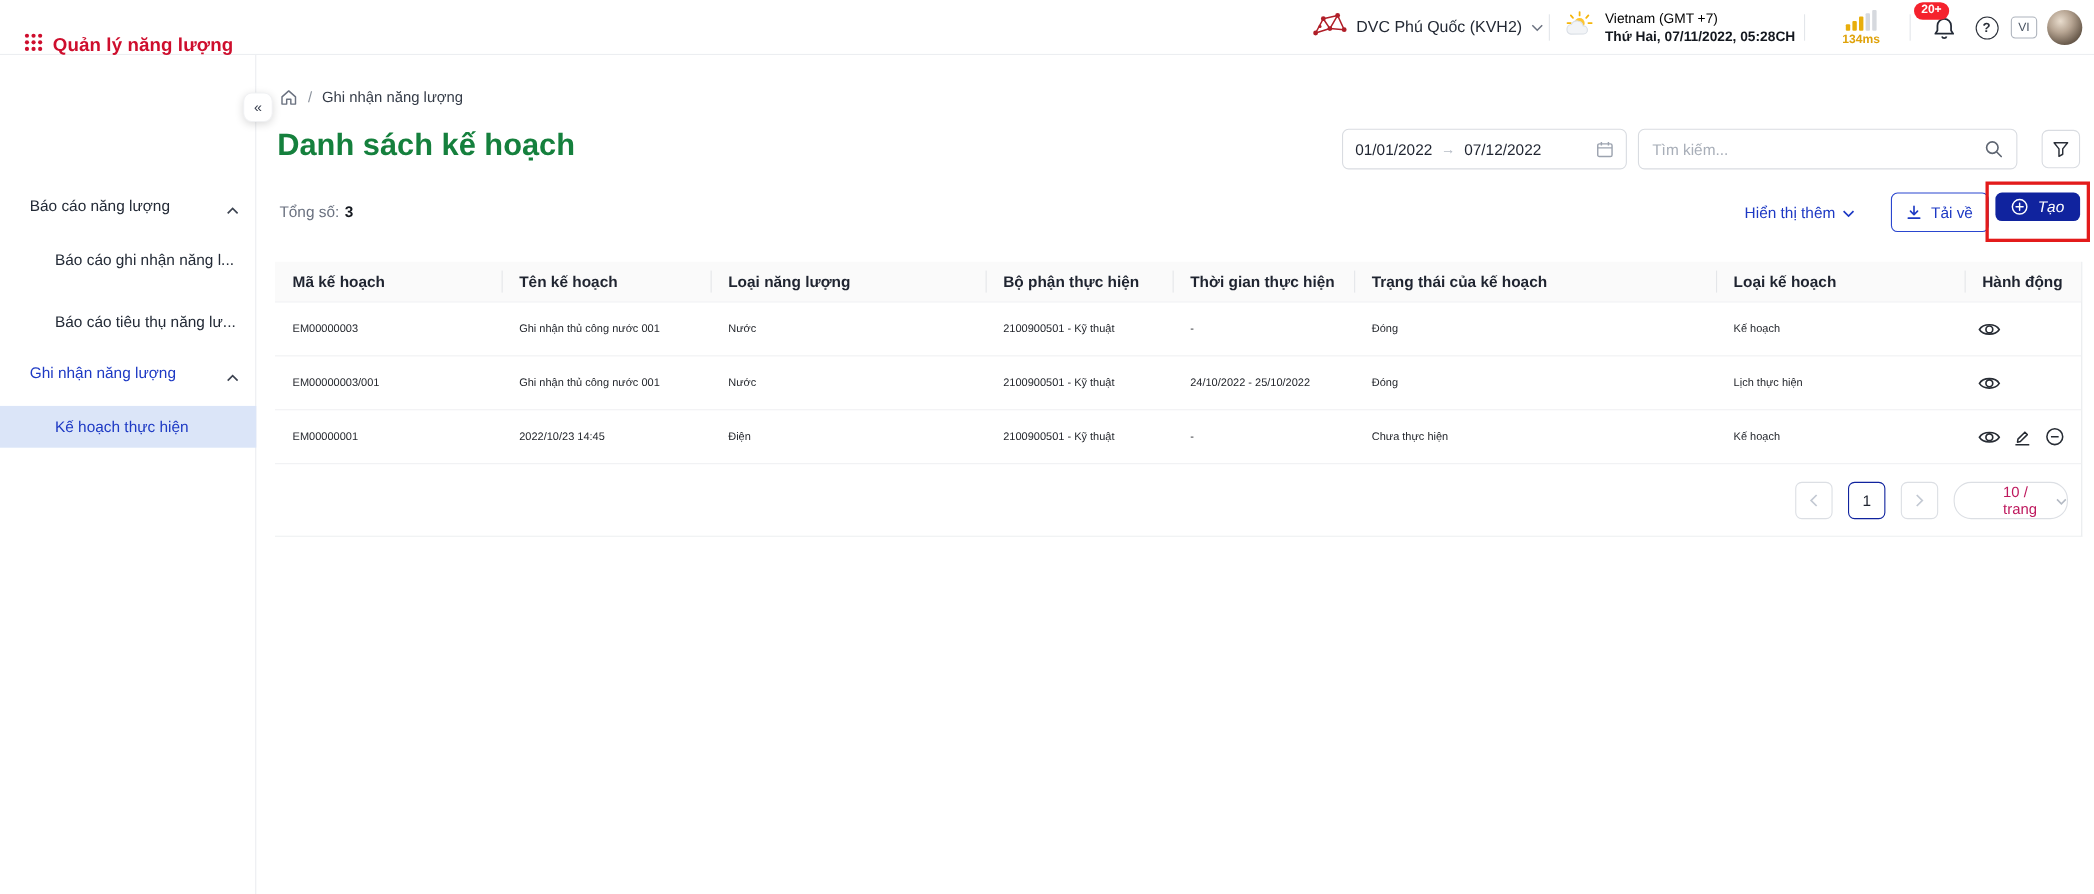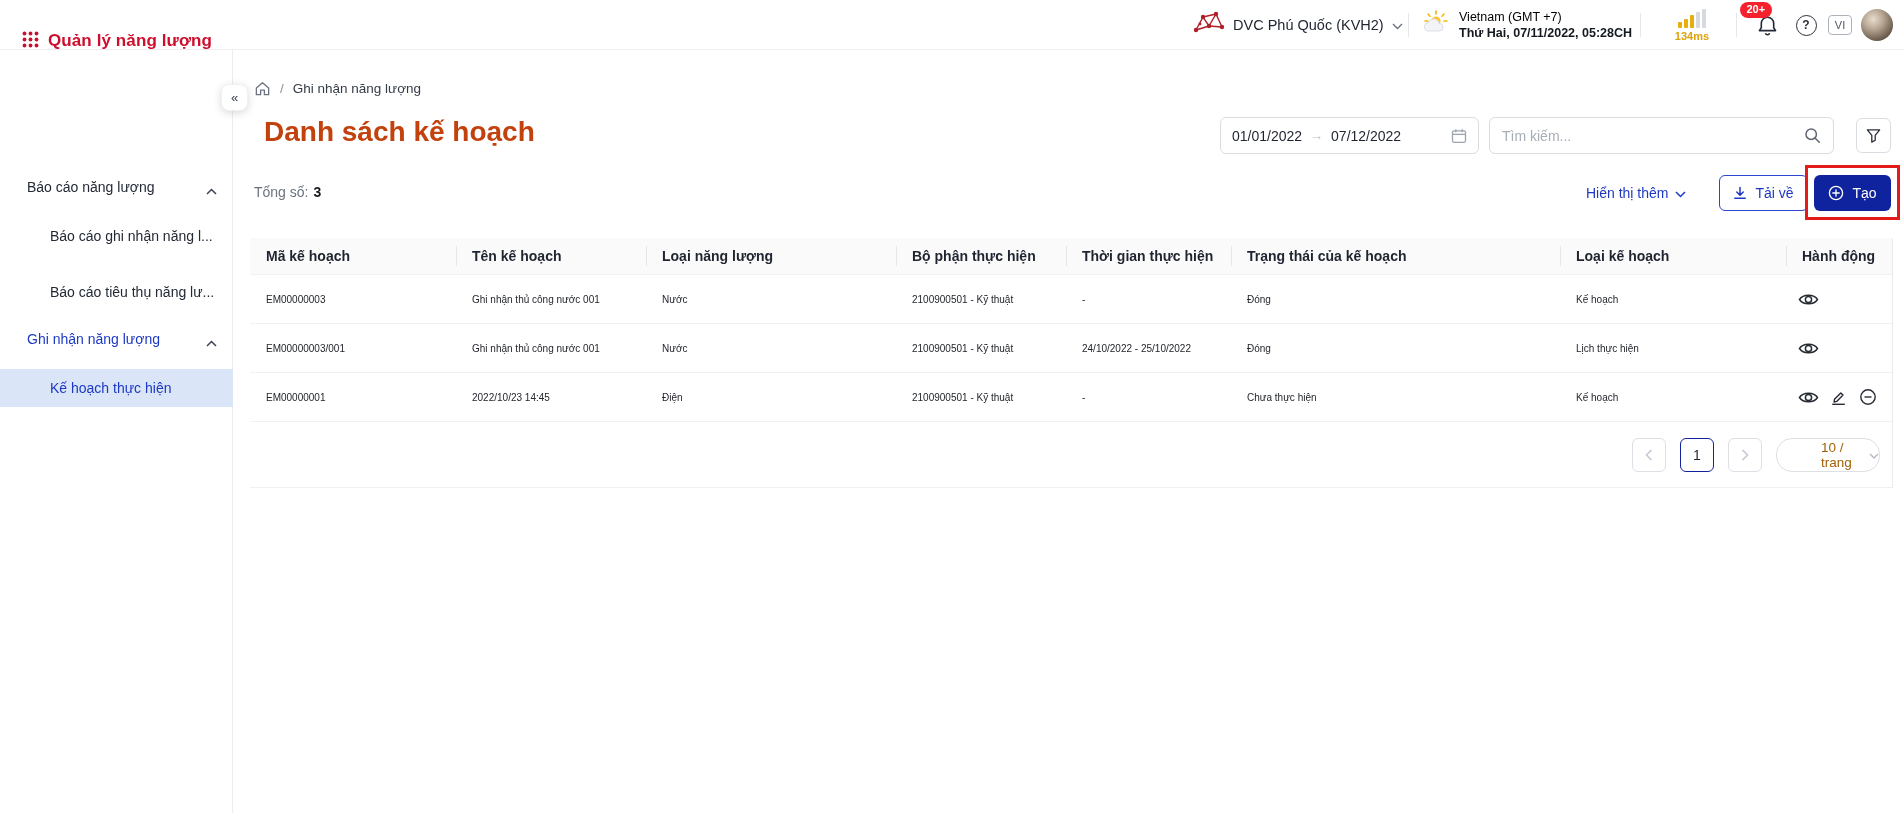--- a/index.html
+++ b/index.html
@@ -46,21 +46,21 @@
   .side-item.selected { background:#dbe5f8; color:#1D39C4; }
   .collapse-btn { position:absolute; left:221px; top:84px; width:27px; height:27px; background:#fff;
     border:1px solid #f0f1f3; border-radius:8px; box-shadow:0 2px 8px rgba(0,0,0,.15);
     display:flex; align-items:center; justify-content:center; font-size:13px; color:#3a4150;
     z-index:40; cursor:pointer; }
 
   
   .breadcrumb { position:absolute; left:254px; top:80px; display:flex; align-items:center; gap:9px;
     font-size:13.5px; color:#8a919c; }
   .breadcrumb .cur { color:#343b47; }
-  .page-title { position:absolute; left:252px; top:116px; font-size:28px; font-weight:700; color:#c2410c;margin-left:12px; }
+  .page-title { position:absolute; left:252px; top:116px; font-size:28px; font-weight:700; color:#15803d; }
 
   
   .date-range { position:absolute; left:1220px; top:117px; width:259px; height:37px;
     border:1px solid #d9dce1; border-radius:6px; display:flex; align-items:center;
     padding:0 11px; gap:8px; font-size:14px; color:#1f2430; background:#fff; }
   .date-range .sep { color:#b6bcc6; font-size:13px; }
   .date-range .cal { margin-left:auto; display:flex; }
   .search-box { position:absolute; left:1489px; top:117px; width:345px; height:37px;
     border:1px solid #d9dce1; border-radius:6px; display:flex; align-items:center;
     padding:16px 12px; background:#fff; }
@@ -73,24 +73,24 @@
 
   
   .total-row { position:absolute; left:254px; top:184px; font-size:14px; color:#6b7280; }
   .total-row b { color:#14181f; margin-left:5px; }
   .show-more { position:absolute; left:1586px; top:175px; height:36px; display:flex; align-items:center;
     gap:7px; color:#1D39C4; font-size:14px; cursor:pointer; }
   .btn-download { position:absolute; left:1719px; top:175px; width:89px; height:36px;
     border:1px solid #2a46cf; border-radius:6px; background:#fff; color:#1D39C4;
     display:flex; align-items:center; justify-content:center; gap:8px; font-size:14px;
     font-family:inherit; cursor:pointer; }
-  .btn-create { position:absolute; left:1814px; top:175px; width:77px; height:36px;
+  .btn-create { position:absolute; left:1814px; top:175px; width:77px; height:26px;
     border:none; border-radius:6px; background:#10239E; color:#fff;
     display:flex; align-items:center; justify-content:center; gap:8px; font-size:14px;
-    font-family:inherit; cursor:pointer; }
+    font-family:inherit; cursor:pointer;font-style:italic; }
   .annotation-box { position:absolute; left:1805px; top:165px; width:95px; height:55px;
     border:3px solid #E31B1B; z-index:50; pointer-events:none; }
 
   
   .table-wrap { position:absolute; left:250px; top:238px; width:1643px;
     border-right:1px solid #e8eaed; border-bottom:1px solid #eef0f2; background:#fff; }
   .tgrid { display:grid; grid-template-columns:206px 190px 250px 170px 165px 329px 226px 107px; }
   .thead { background:#fafafa; }
   .th { position:relative; height:36px; display:flex; align-items:center; padding-left:16px;
     font-size:14px; font-weight:700; color:#1f2430; }
@@ -102,21 +102,21 @@
   .icon-btn { display:flex; align-items:center; justify-content:center; width:24px; height:24px;
     background:none; border:none; cursor:pointer; padding:0; }
 
   
   .pag-row { height:66px; display:flex; align-items:center; justify-content:flex-end;
     gap:14px; padding-right:12px; border-top:1px solid #f0f1f3; }
   .pag-btn { width:34px; height:34px; border:1px solid #dcdfe4; border-radius:6px; background:#fff;
     display:flex; align-items:center; justify-content:center; cursor:pointer; }
   .pag-btn.page-active { border:1px solid #10239E; font-size:14px; color:#1f2430; }
   .page-size { width:104px; height:34px; border:1px solid #dcdfe4; border-radius:16px; background:#fff;
-    display:flex; align-items:center; justify-content:center; gap:9px; font-size:13.5px; color:#a16207; cursor:pointer;padding-left:44px; }
+    display:flex; align-items:center; justify-content:center; gap:9px; font-size:13.5px; color:#be185d; cursor:pointer;padding-left:44px; }
 </style>
 </head>
 <body>
 
 <div class="screen">
 
   <header class="app-header">
     <div class="logo-wrap">
       <span>
         <svg width="17" height="17" viewBox="0 0 17 17">

